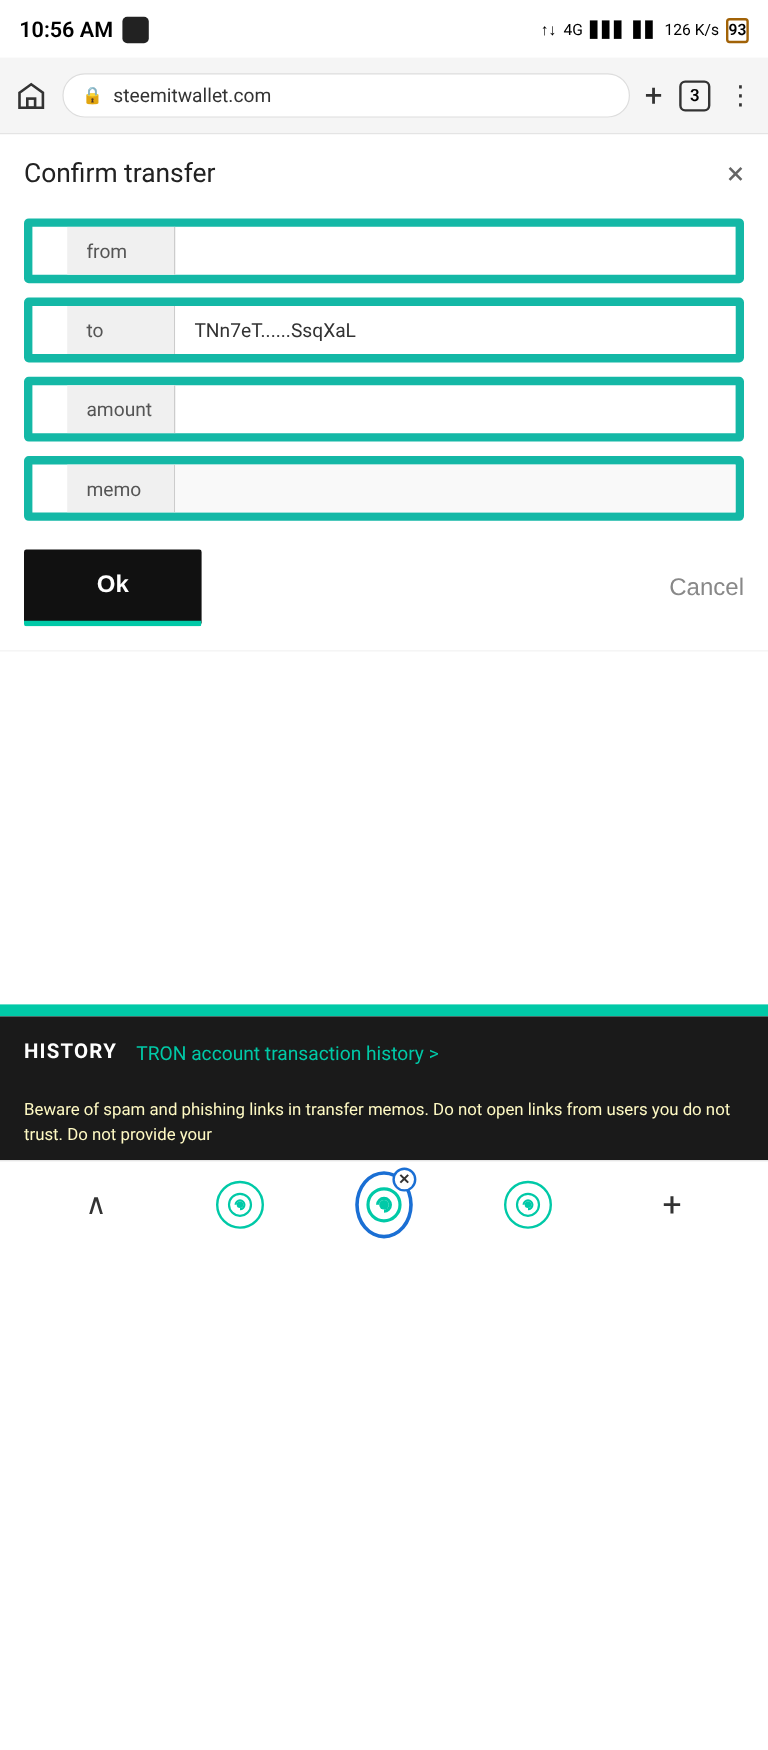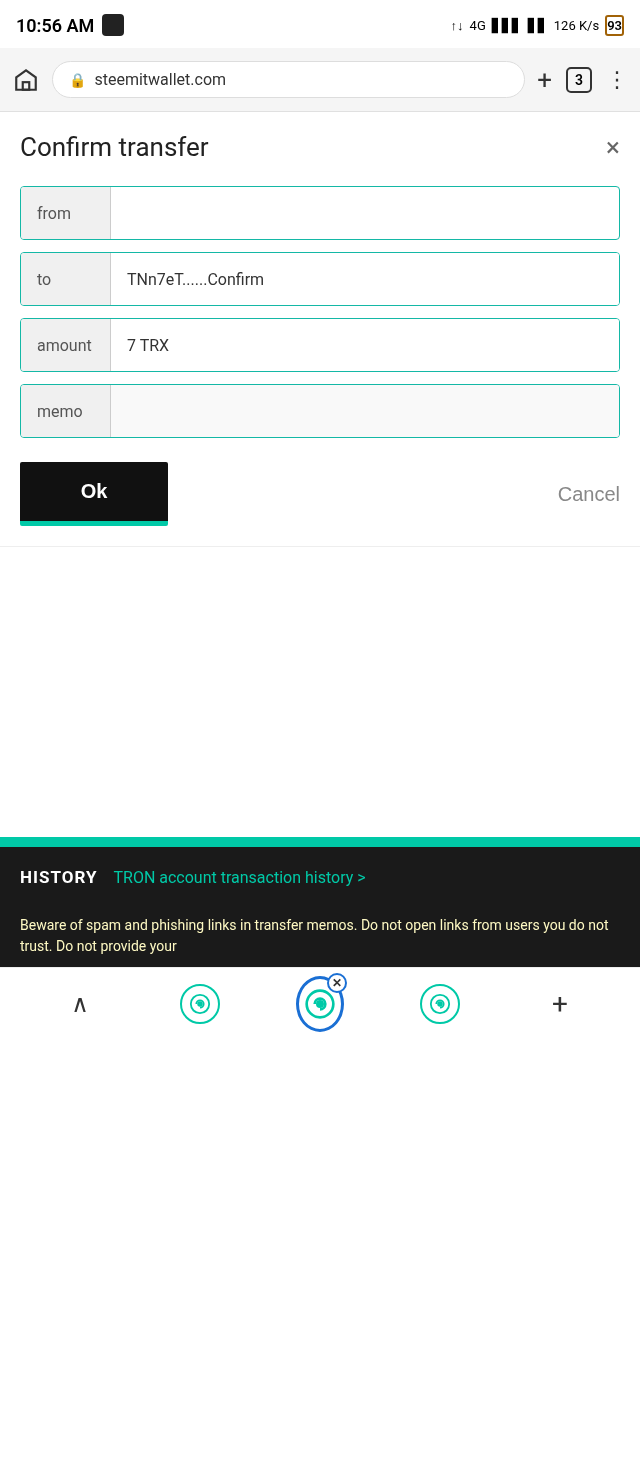--- a/index.html
+++ b/index.html
@@ -107,40 +107,41 @@
       padding: 20px 20px;
       border-bottom: 1px solid #eee;
     }
     .dialog-header {
       display: flex;
       justify-content: space-between;
       align-items: center;
       margin-bottom: 24px;
     }
     .dialog-title {
-      font-size: 26px;
+      font-size: 22px;
       font-weight: 400;
       color: #222;
     }
     .close-btn {
       font-size: 26px;
       color: #666;
       cursor: pointer;
       line-height: 1;
     }
 
     
     .form-row {
       display: flex;
       align-items: stretch;
-      border: 1px solid #14b8a6;
+      border: 7px solid #14b8a6;
       border-radius: 4px;
       margin-bottom: 12px;
       overflow: hidden;
       min-height: 54px;
+      padding-left: 29px;
     }
     .form-label {
       background: #f0f0f0;
       padding: 0 16px;
       display: flex;
       align-items: center;
       font-size: 16px;
       color: #555;
       min-width: 90px;
       border-right: 1px solid #ccc;
@@ -356,29 +357,26 @@
         <span class="close-btn">×</span>
       </div>
 
       <div class="form-row">
         <div class="form-label">from</div>
       </div>
 
       <div class="form-row">
         <div class="form-label">to</div>
         <div class="form-value">
-          <span>TNn7eT......Confirm</span>
+          <span>TNn7eT......SsqXaL</span>
         </div>
       </div>
 
       <div class="form-row">
         <div class="form-label">amount</div>
-        <div class="form-value">
-          <span>7  TRX</span>
-        </div>
       </div>
 
       <div class="form-row">
         <div class="form-label">memo</div>
         <div class="form-value memo-value">
           <span></span>
         </div>
       </div>
 
       <div class="button-row">

